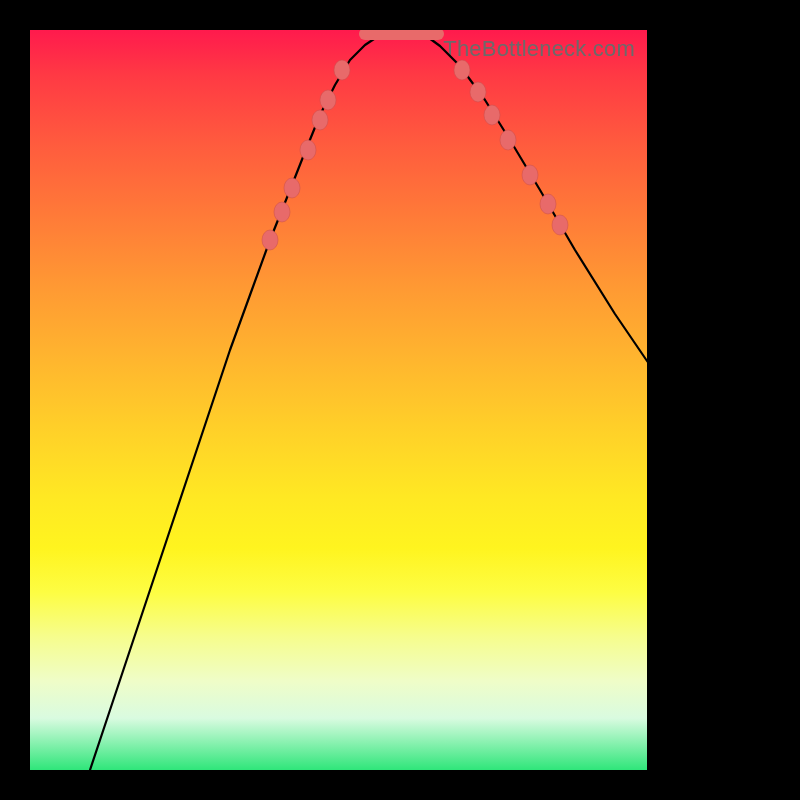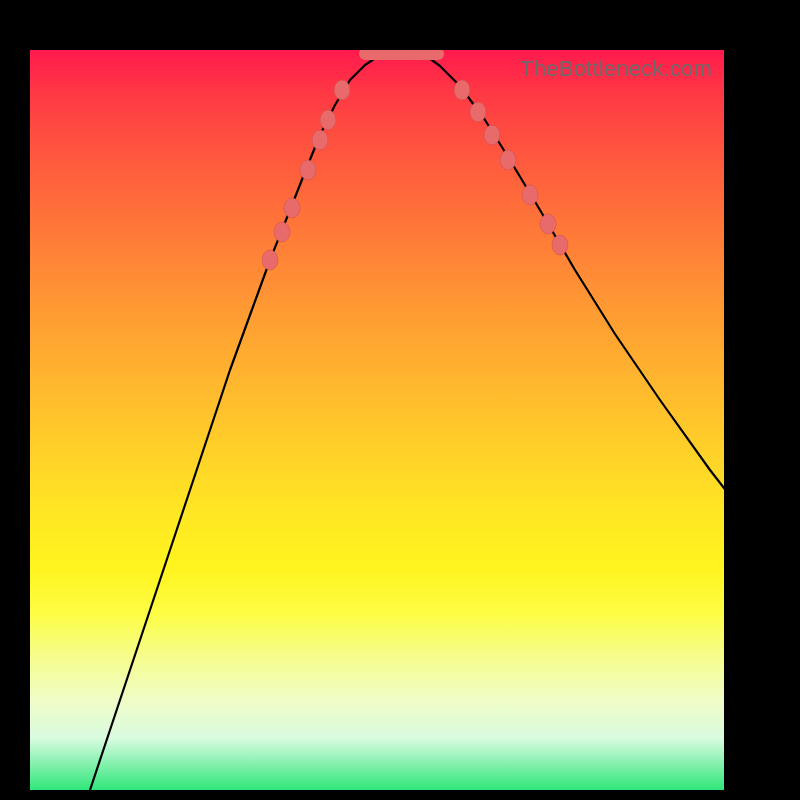--- a/index.html
+++ b/index.html
@@ -14,39 +14,38 @@
   .frame {
     position: relative;
     width: 800px;
     height: 800px;
     background: #000;
   }
   .plot-area {
     position: absolute;
     left: 30px;
     top: 30px;
-    width: 694px;
+    width: 617px;
     height: 740px;
     background: linear-gradient(to bottom,
       #ff1a4d 0%,
       #ff3944 6%,
       #ff5a3e 15%,
       #ff7a38 25%,
       #ff9a33 35%,
       #ffb72e 45%,
       #ffd328 55%,
       #ffe823 63%,
       #fff41f 70%,
       #fdfd43 76%,
       #f6fd8d 82%,
       #effdc8 88%,
       #d9fbe0 93%,
       #2fe67a 100%
     );
-    margin-top: 20px;
   }
   .watermark {
     position: absolute;
     top: 6px;
     right: 12px;
     color: #6b6b6b;
     font-size: 22px;
     letter-spacing: 0.2px;
     font-weight: 400;
     user-select: none;

